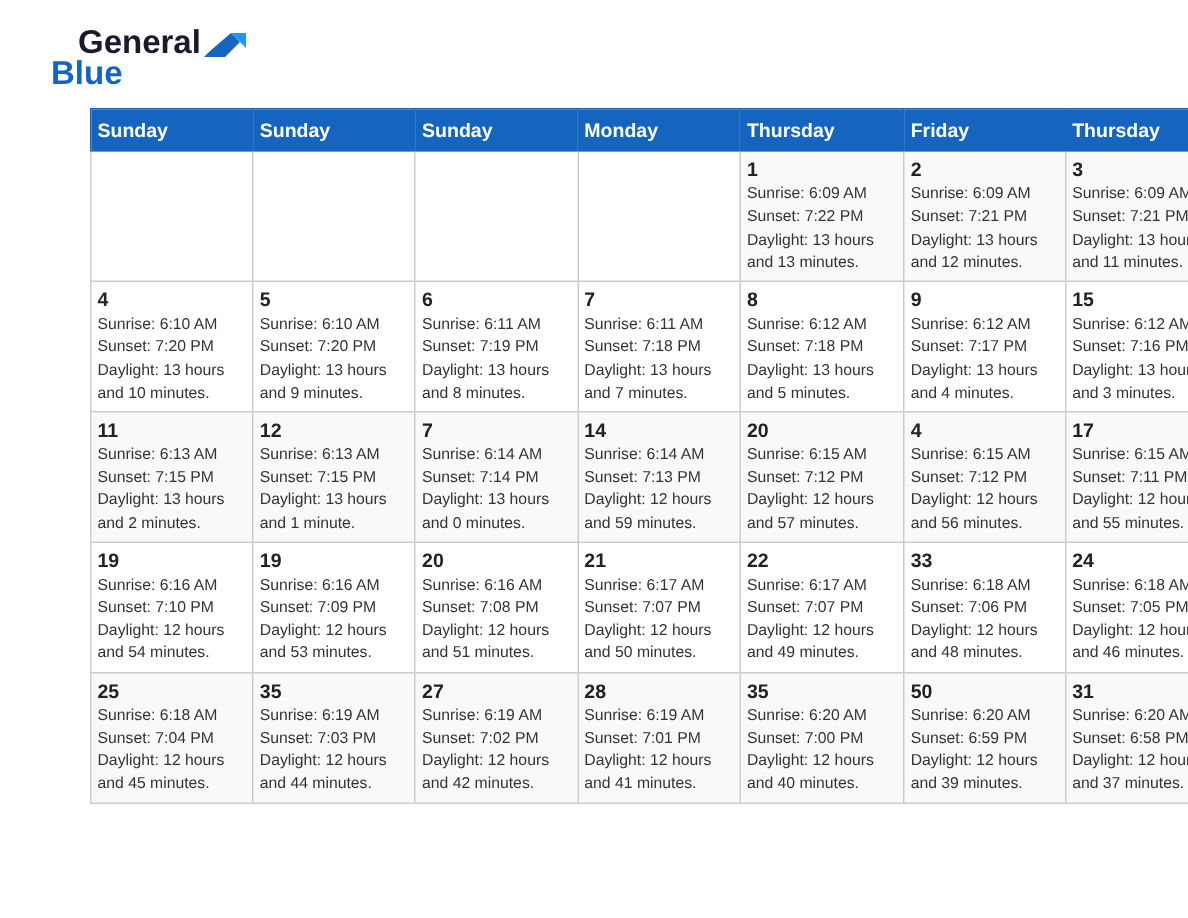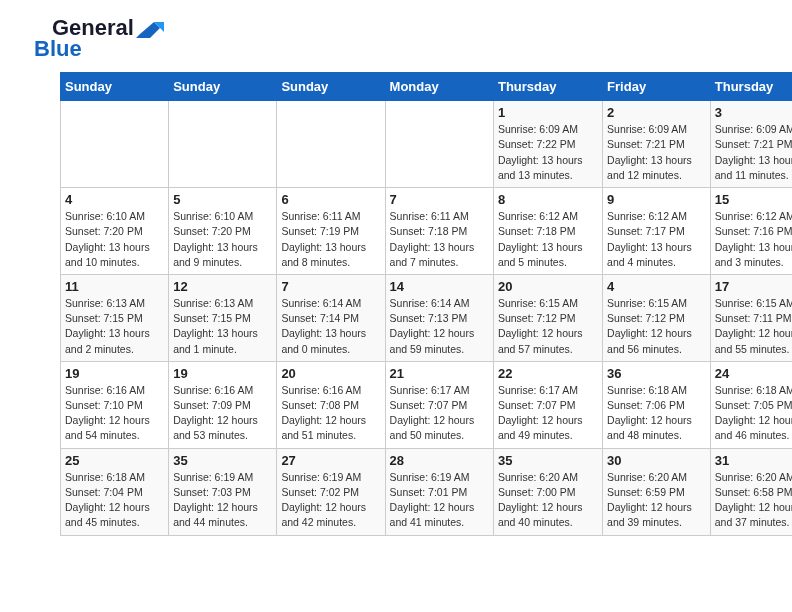--- a/index.html
+++ b/index.html
@@ -270,21 +270,21 @@
 and 50 minutes.</div>
         </td>
         <td>
           <span class="day-num">22</span>
           <div class="day-info" style="white-space: pre-line;">Sunrise: 6:17 AM
 Sunset: 7:07 PM
 Daylight: 12 hours
 and 49 minutes.</div>
         </td>
         <td>
-          <span class="day-num">36</span>
+          <span class="day-num">33</span>
           <div class="day-info" style="white-space: pre-line;">Sunrise: 6:18 AM
 Sunset: 7:06 PM
 Daylight: 12 hours
 and 48 minutes.</div>
         </td>
         <td>
           <span class="day-num">24</span>
           <div class="day-info" style="white-space: pre-line;">Sunrise: 6:18 AM
 Sunset: 7:05 PM
 Daylight: 12 hours
@@ -321,21 +321,21 @@
 and 41 minutes.</div>
         </td>
         <td>
           <span class="day-num">35</span>
           <div class="day-info" style="white-space: pre-line;">Sunrise: 6:20 AM
 Sunset: 7:00 PM
 Daylight: 12 hours
 and 40 minutes.</div>
         </td>
         <td>
-          <span class="day-num">30</span>
+          <span class="day-num">50</span>
           <div class="day-info" style="white-space: pre-line;">Sunrise: 6:20 AM
 Sunset: 6:59 PM
 Daylight: 12 hours
 and 39 minutes.</div>
         </td>
         <td>
           <span class="day-num">31</span>
           <div class="day-info" style="white-space: pre-line;">Sunrise: 6:20 AM
 Sunset: 6:58 PM
 Daylight: 12 hours

